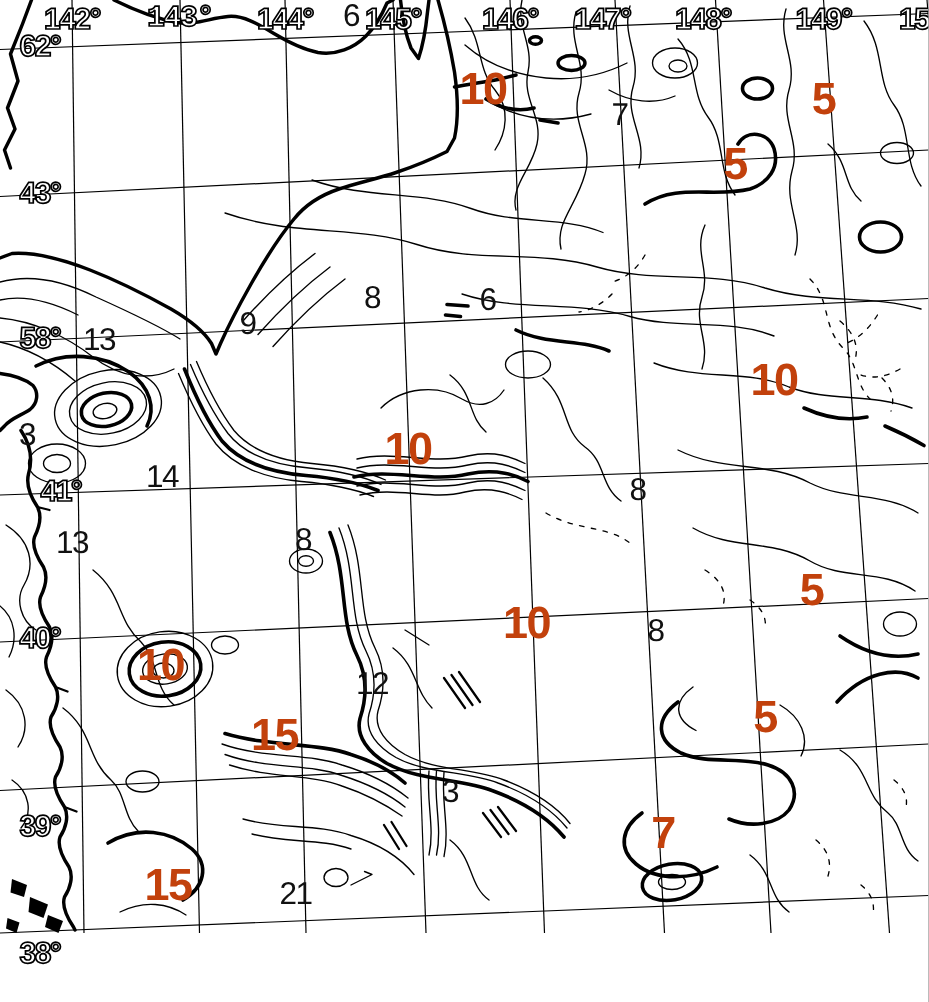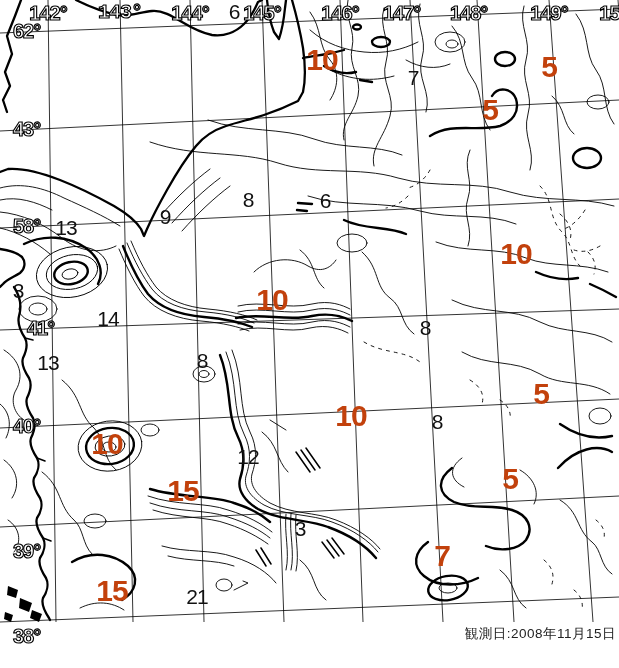--- a/index.html
+++ b/index.html
@@ -233,14 +233,13 @@
       <div class="clabel large" style="left: 107px; top: 444px;">10</div>
       <div class="clabel small" style="left: 248px; top: 456px;">12</div>
       <div class="clabel large" style="left: 510px; top: 479px;">5</div>
       <div class="clabel large" style="left: 183px; top: 491px;">15</div>
       <div class="clabel small" style="left: 300px; top: 528px;">3</div>
       <div class="clabel large" style="left: 442px; top: 556px;">7</div>
       <div class="clabel large" style="left: 112px; top: 591px;">15</div>
       <div class="clabel small" style="left: 197px; top: 596px;">21</div>
     </div>
 
-  <div class="caption" id="caption-date">観測日:2008年11月15日</div>
 </div>
 
 </body></html>

